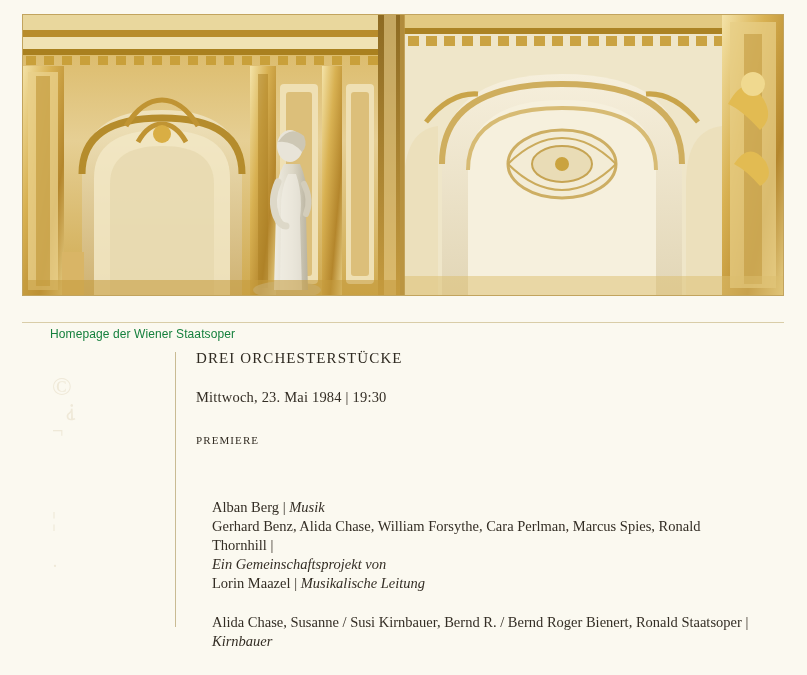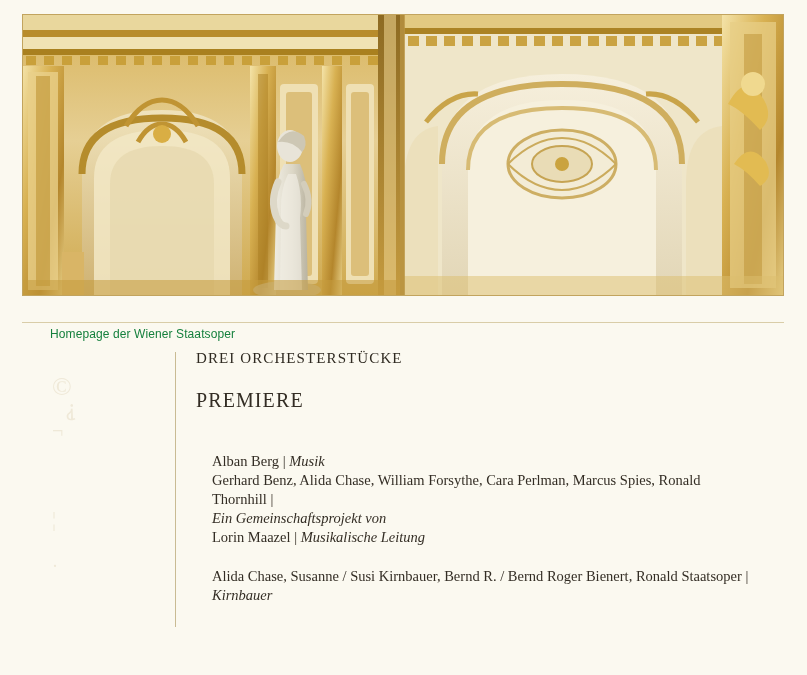--- a/index.html
+++ b/index.html
@@ -105,24 +105,24 @@
     margin: 0 0 22px 0;
     font-weight: normal;
   }
   .datetime {
     font-size: 14.5px;
     color: #332d24;
     margin: 0 0 28px 0;
     letter-spacing: .2px;
   }
   .premiere {
-    font-size: 20px;
+    font-size: 11px;
     letter-spacing: 1.1px;
     color: #332d24;
-    margin: 0 0 40px 0;
+    margin: 0 0 52px 0;
   }
   .credits {
     margin: 16px;
   }
   .credit-line {
     font-size: 14.5px;
     line-height: 19px;
     color: #332d24;
     margin: 0;
   }
@@ -327,20 +327,21 @@
   <div class="ghost-mark ghost-1">©</div>
   <div class="ghost-mark ghost-2">⸘</div>
   <div class="ghost-mark ghost-3">¬</div>
   <div class="ghost-mark ghost-4">¦</div>
   <div class="ghost-mark ghost-5">·</div>
 
   <div class="content-rule"></div>
 
   <div class="content">
     <h1 class="title">DREI ORCHESTERSTÜCKE</h1>
+    <div class="datetime">Mittwoch, 23. Mai 1984 | 19:30</div>
     <div class="premiere">PREMIERE</div>
 
     <div class="credits">
       <div class="credit-line">
         <span>Alban Berg</span>
         <span class="sep">|</span>
         <span class="credit-role">Musik</span>
       </div>
 
       <div class="credit-line">

